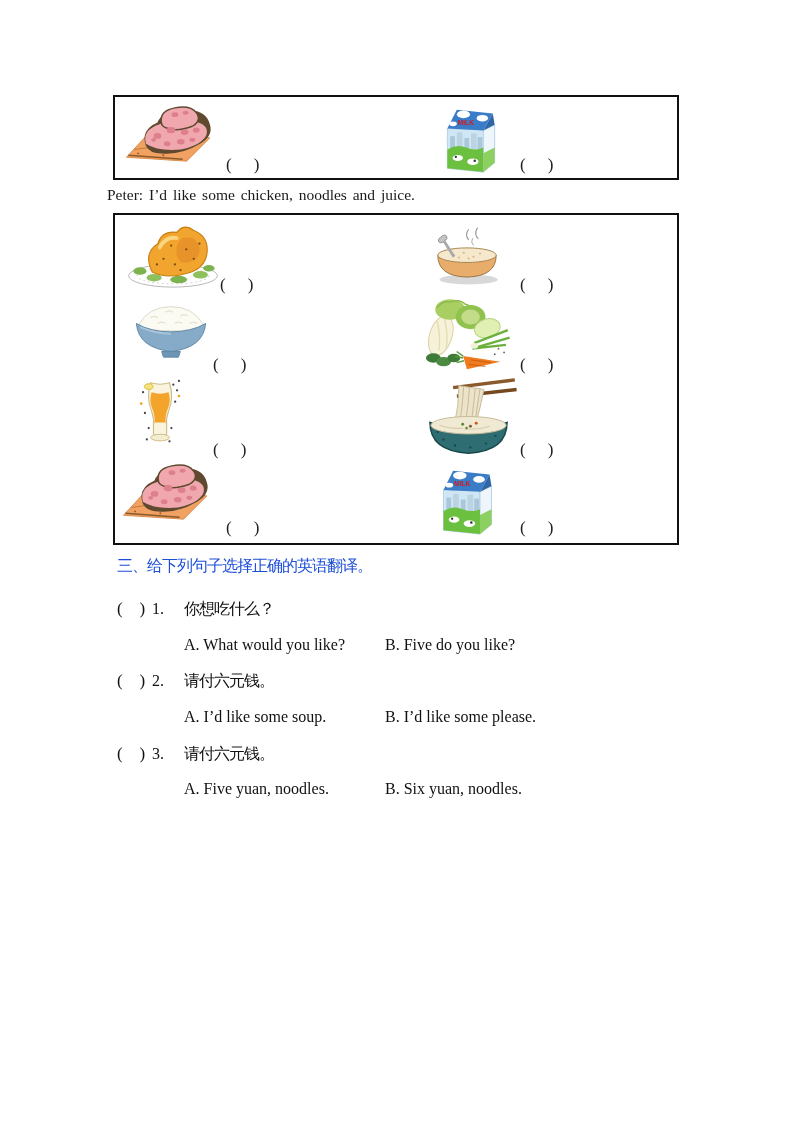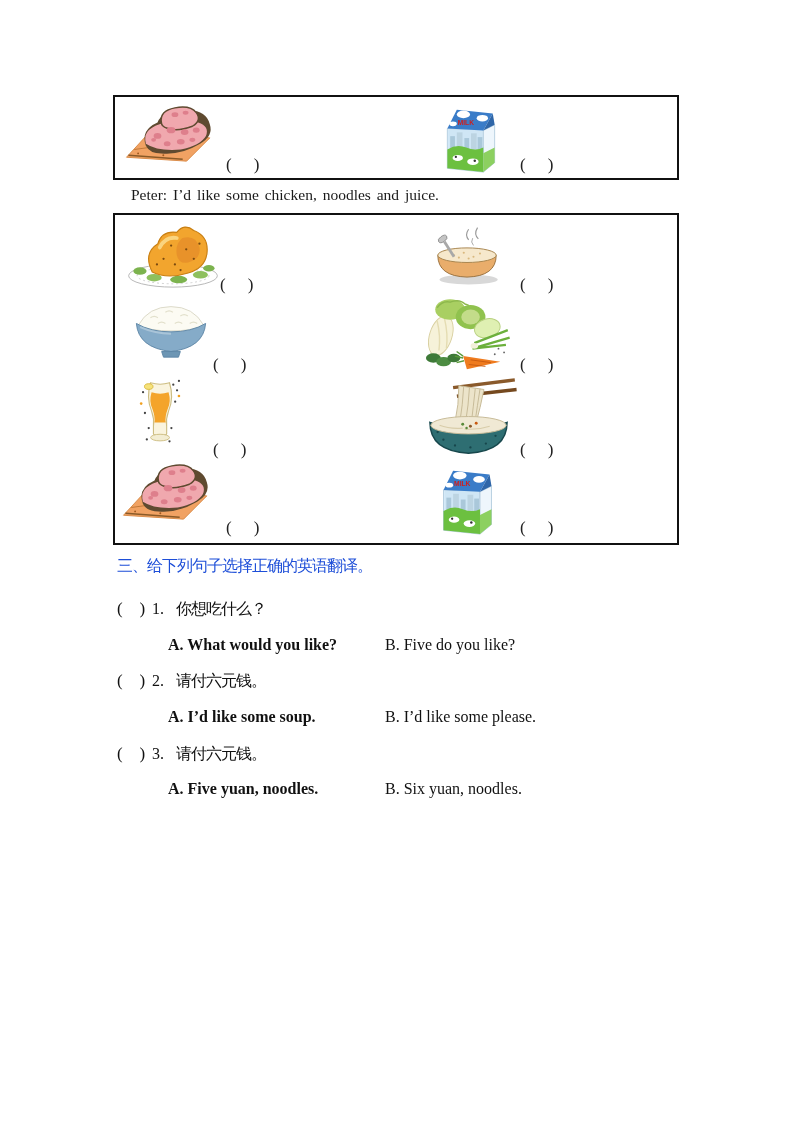--- a/index.html
+++ b/index.html
@@ -20,49 +20,49 @@
   .abs{position:absolute;}
   .mark{
     position:absolute;
     font-size:17px;
     color:#222;
     white-space:pre;
     letter-spacing:1px;
   }
   .peter{
     position:absolute;
-    left:131px;top:186px;
+    left:107px;top:186px;
     font-size:15.5px;
     color:#1a1a1a;
     word-spacing:2px;
   }
   .s3title{
     position:absolute;
     left:117px;
     font-size:16px;
     letter-spacing:-1px;
     color:#1d4ed8;
   }
   .qline{
     position:absolute;
     left:117px;
     font-size:16px;
     color:#111;
     white-space:nowrap;
   }
   .qline .qmark{font-size:17px;white-space:pre;letter-spacing:1px;}
   .qline .qnum{margin-left:6px;font-size:16px;}
-  .qline .qcn{margin-left:12px;font-size:16px;letter-spacing:-1px;}
+  .qline .qcn{margin-left:20px;font-size:16px;letter-spacing:-1px;}
   .oline{
     position:absolute;
     left:0;width:793px;
     font-size:16px;
     color:#111;
   }
-  .oline .optA{position:absolute;left:168px;white-space:nowrap;font-weight:bold;}
+  .oline .optA{position:absolute;left:184px;white-space:nowrap;}
   .oline .optB{position:absolute;left:385px;white-space:nowrap;}
   svg.icon{display:block;}
 </style>
 </head>
 <body>
 
 <svg width="0" height="0" style="position:absolute" aria-hidden="true">
   <defs>
     <symbol id="ic-meat" viewBox="0 0 100 64">
       <polygon points="2,56 26,30 88,36 64,60" fill="#f1a263" stroke="#d98c4a" stroke-width="1"></polygon>

